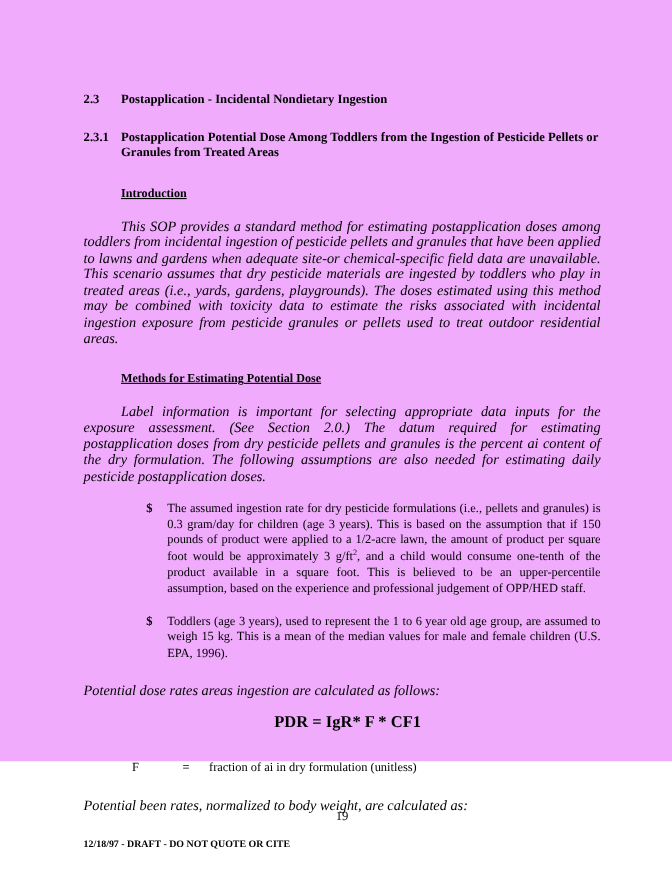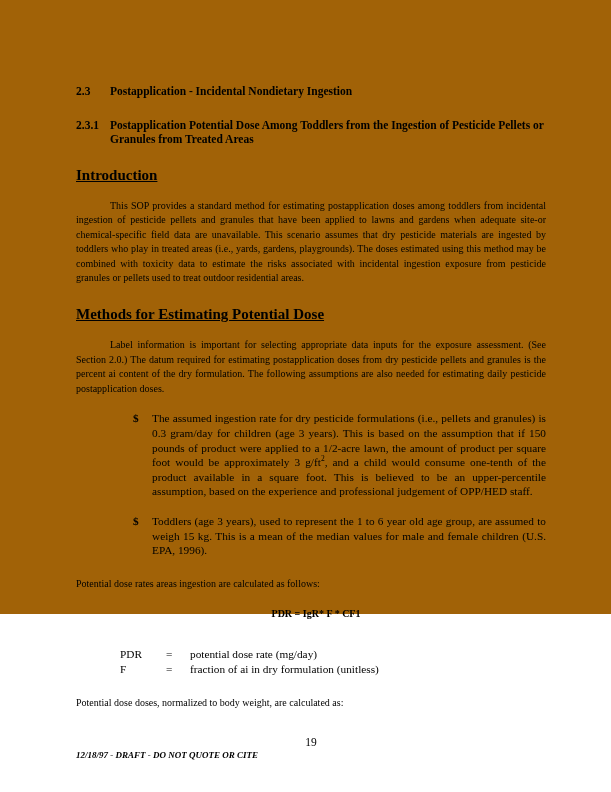--- a/index.html
+++ b/index.html
@@ -15,22 +15,22 @@
     font-family: "Liberation Serif", "DejaVu Serif", serif;
     color: #000000;
     -webkit-font-smoothing: none;
   }
 
   .page {
     position: absolute;
     left: 0;
     top: 0;
     width: 611px;
-    height: 614px;
-    background: #a16207;
+    height: 692px;
+    background: #f0abfc;
   }
 
   
   .content {
     position: absolute;
     left: 76px;
     top: 84px;
     width: 470px;
   }
 
@@ -52,32 +52,34 @@
     font-weight: bold;
     font-size: 11.5px;
     line-height: 14.5px;
     flex: 1 1 auto;
   }
   .h-underline {
   }
 
   .sub-head {
     font-weight: bold;
-    font-size: 15px;
+    font-size: 11px;
     line-height: 14px;
     text-decoration: underline;
+    margin-left: 34px;
     display: inline-block;
   }
 
   
   p.body {
-    font-size: 10px;
+    font-size: 13px;
     line-height: 14.6px;
     text-align: justify;
     margin: 0;
+    font-style: italic;
   }
   p.indent {
     text-indent: 34px;
   }
 
   .gap-xs { height: 7px; }
   .gap-m  { height: 15px; }
   .gap-l  { height: 19px; }
 
   
@@ -97,21 +99,21 @@
     font-size: 11.3px;
     line-height: 14.6px;
     text-align: justify;
     flex: 1 1 auto;
   }
 
   
   .equation {
     text-align: center;
     font-weight: bold;
-    font-size: 10px;
+    font-size: 15px;
     line-height: 15px;
     padding-left: 10px;
   }
 
   
   .where-label {
     font-size: 11.3px;
     line-height: 14.6px;
   }
   .def-table {
@@ -133,22 +135,21 @@
   .footer {
     position: absolute;
     left: 76px;
     top: 748px;
     width: 470px;
     height: 20px;
   }
   .footer-note {
     position: absolute;
     left: 0;
-    top: 2px;
-    font-style: italic;
+    top: 14px;
     font-weight: bold;
     font-size: 9px;
     letter-spacing: 0px;
     white-space: nowrap;
   }
   .page-num {
     position: absolute;
     left: 0;
     top: -12px;
     width: 470px;
@@ -224,36 +225,31 @@
 
     <div class="equation">PDR = IgR* F * CF1</div>
 
     <div class="gap-l"></div>
 
 
     <div class="gap-xs"></div>
 
     <table class="def-table">
       <tbody>
-        <tr>
-          <td class="def-term">PDR</td>
-          <td class="def-eq">=</td>
-          <td class="def-desc">potential dose rate (mg/day)</td>
-        </tr>
         <tr>
           <td class="def-term">F</td>
           <td class="def-eq">=</td>
           <td class="def-desc">fraction of ai in dry formulation (unitless)</td>
         </tr>
       </tbody>
     </table>
 
     <div class="gap-l"></div>
 
-    <p class="body">Potential dose doses, normalized to body weight, are calculated as:</p>
+    <p class="body">Potential been rates, normalized to body weight, are calculated as:</p>
 
     <div class="gap-m"></div>
 
   </div>
 
   <div class="footer">
     <div class="footer-note">12/18/97 - DRAFT - DO NOT QUOTE OR CITE</div>
     <div class="page-num">19</div>
   </div>
 

